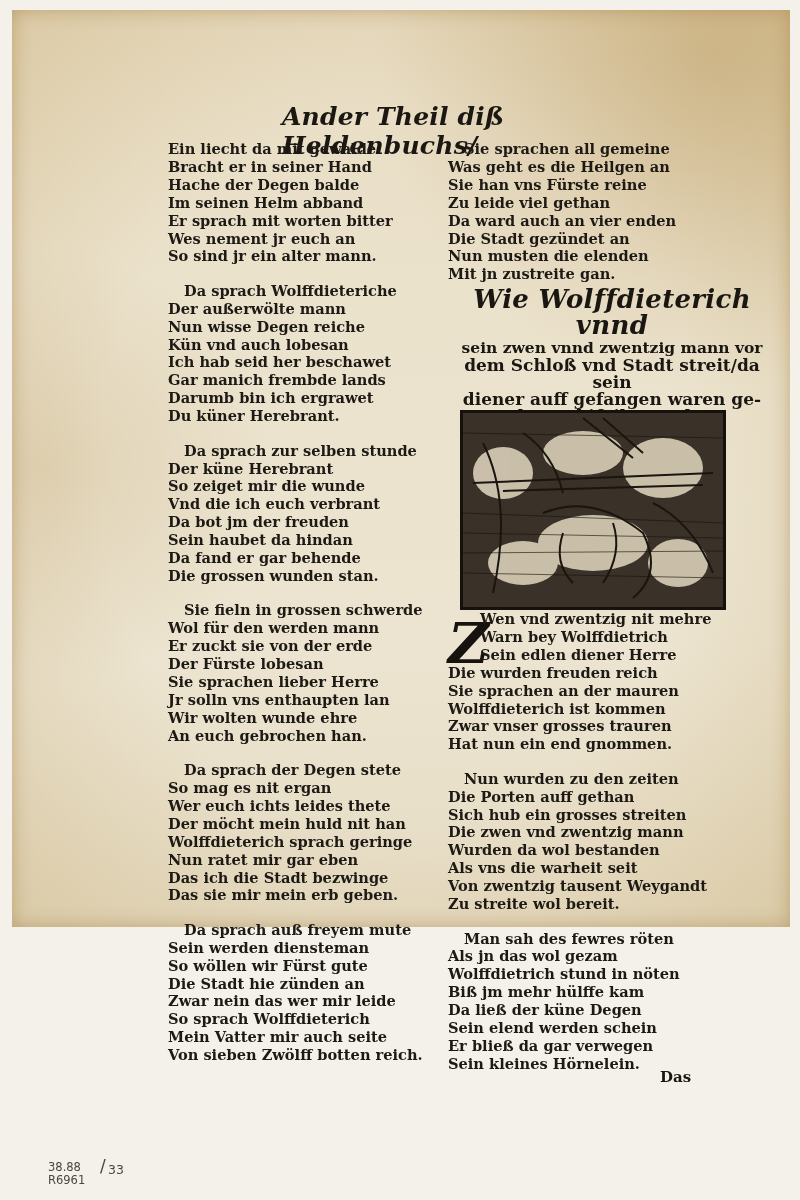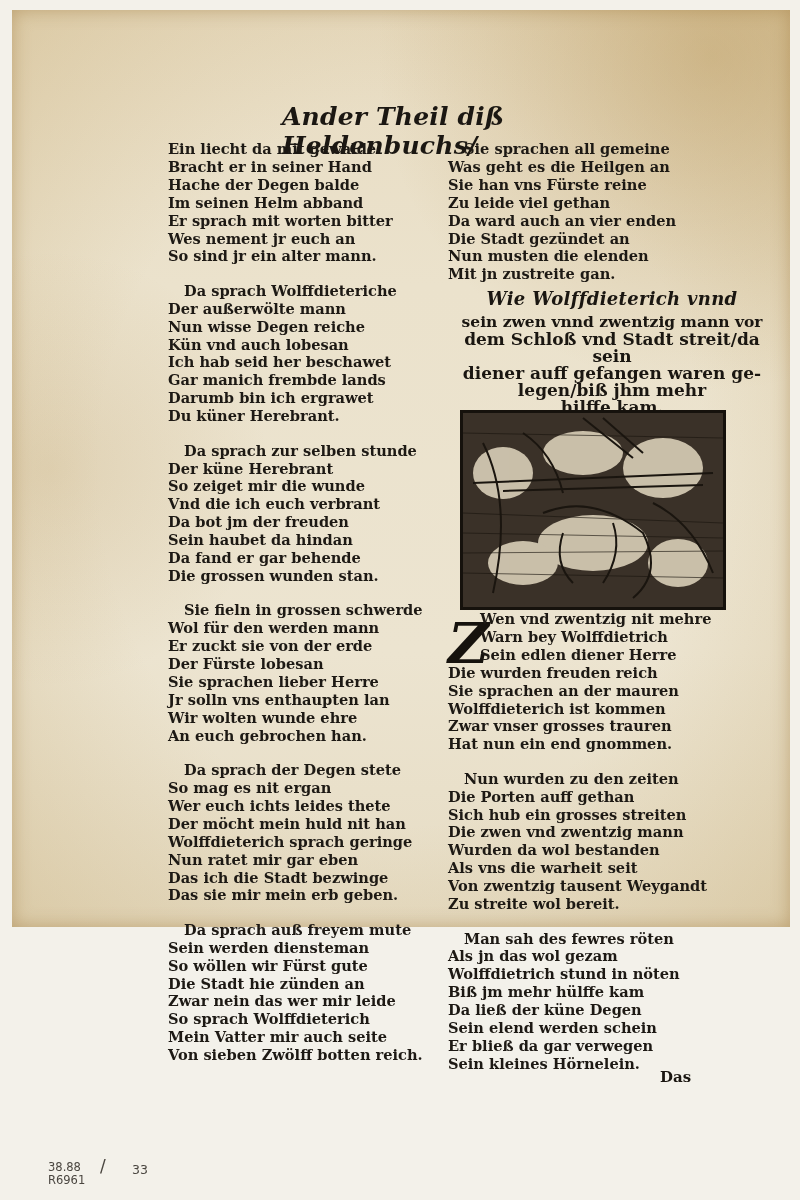--- a/index.html
+++ b/index.html
@@ -24,38 +24,38 @@
     font-size:25px; font-weight:bold; color:#1b1712; letter-spacing:0.2px;
     font-family: "DejaVu Serif", serif; font-style: italic;
   }
   .col { position:absolute; color:#1d1914; font-size:14.6px; line-height:17.9px; font-weight:bold; }
   .col-left { left:156px; top:130px; width:250px; }
   .col-right { left:436px; top:130px; width:300px; }
   .stanza { margin:0 0 16.5px 0; }
   .line { display:block; white-space:nowrap; }
   .line.indent { padding-left:16px; }
   .heading-block { position:absolute; left:440px; top:276px; width:320px; text-align:center; color:#1a1611; font-weight:bold; }
-  .heading-block .h1 { font-size:18px; line-height:26px; letter-spacing:0.3px; font-style:italic; }
+  .heading-block .h1 { font-size:26px; line-height:26px; letter-spacing:0.3px; font-style:italic; }
   .heading-block .h2 { font-size:15.5px; line-height:19px; }
   .heading-block .h3 { font-size:17px; line-height:17px; }
   .woodcut {
     position:absolute; left:448px; top:400px; width:266px; height:200px;
     background:#2a241d; border:3px solid #15110c; box-sizing:border-box; overflow:hidden;
   }
   .woodcut svg { width:100%; height:100%; display:block; }
   .dropcap {
     position:absolute; left:436px; top:606px; width:36px; height:54px;
     font-size:56px; line-height:54px; font-weight:bold; color:#16120d; font-style:italic;
     font-family: "DejaVu Serif", serif;
   }
   .stanza-cap .line:nth-child(-n+3) { padding-left:32px; }
   .catchword { position:absolute; left:648px; top:1058px; font-size:15px; font-weight:bold; color:#1a1611; }
   .annot { position:absolute; left:36px; top:1151px; font-family:"DejaVu Sans", sans-serif; font-size:11.5px; color:#4a4640; line-height:13px; }
   .annot .slash { position:absolute; left:52px; top:-1px; font-size:17px; }
-  .annot .num2 { position:absolute; left:60px; top:2px; font-size:12.5px;margin-left:24px; }
+  .annot .num2 { position:absolute; left:60px; top:2px; font-size:12.5px; }
 </style>
 </head>
 <body>
 
 <div class="page">
   <div class="running-head">Ander Theil diß Heldenbuchs/</div>
 
   <div class="col col-left">
     <div class="stanza">
       <span class="line">Ein liecht da mit gewalde</span>

